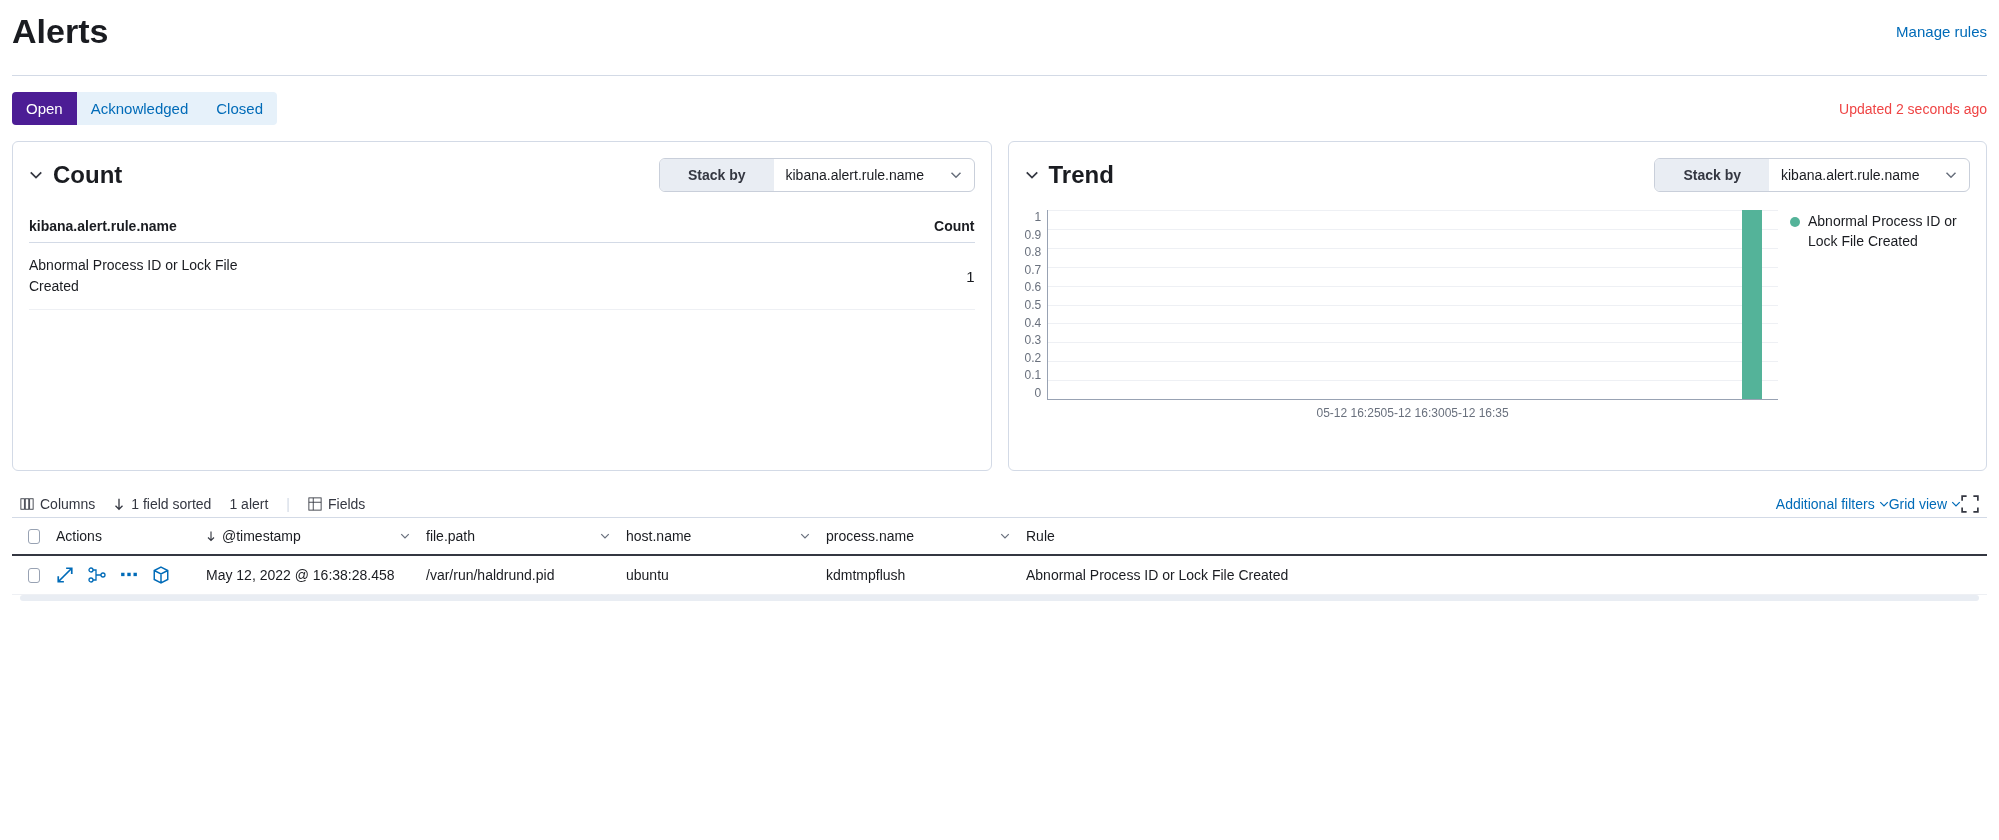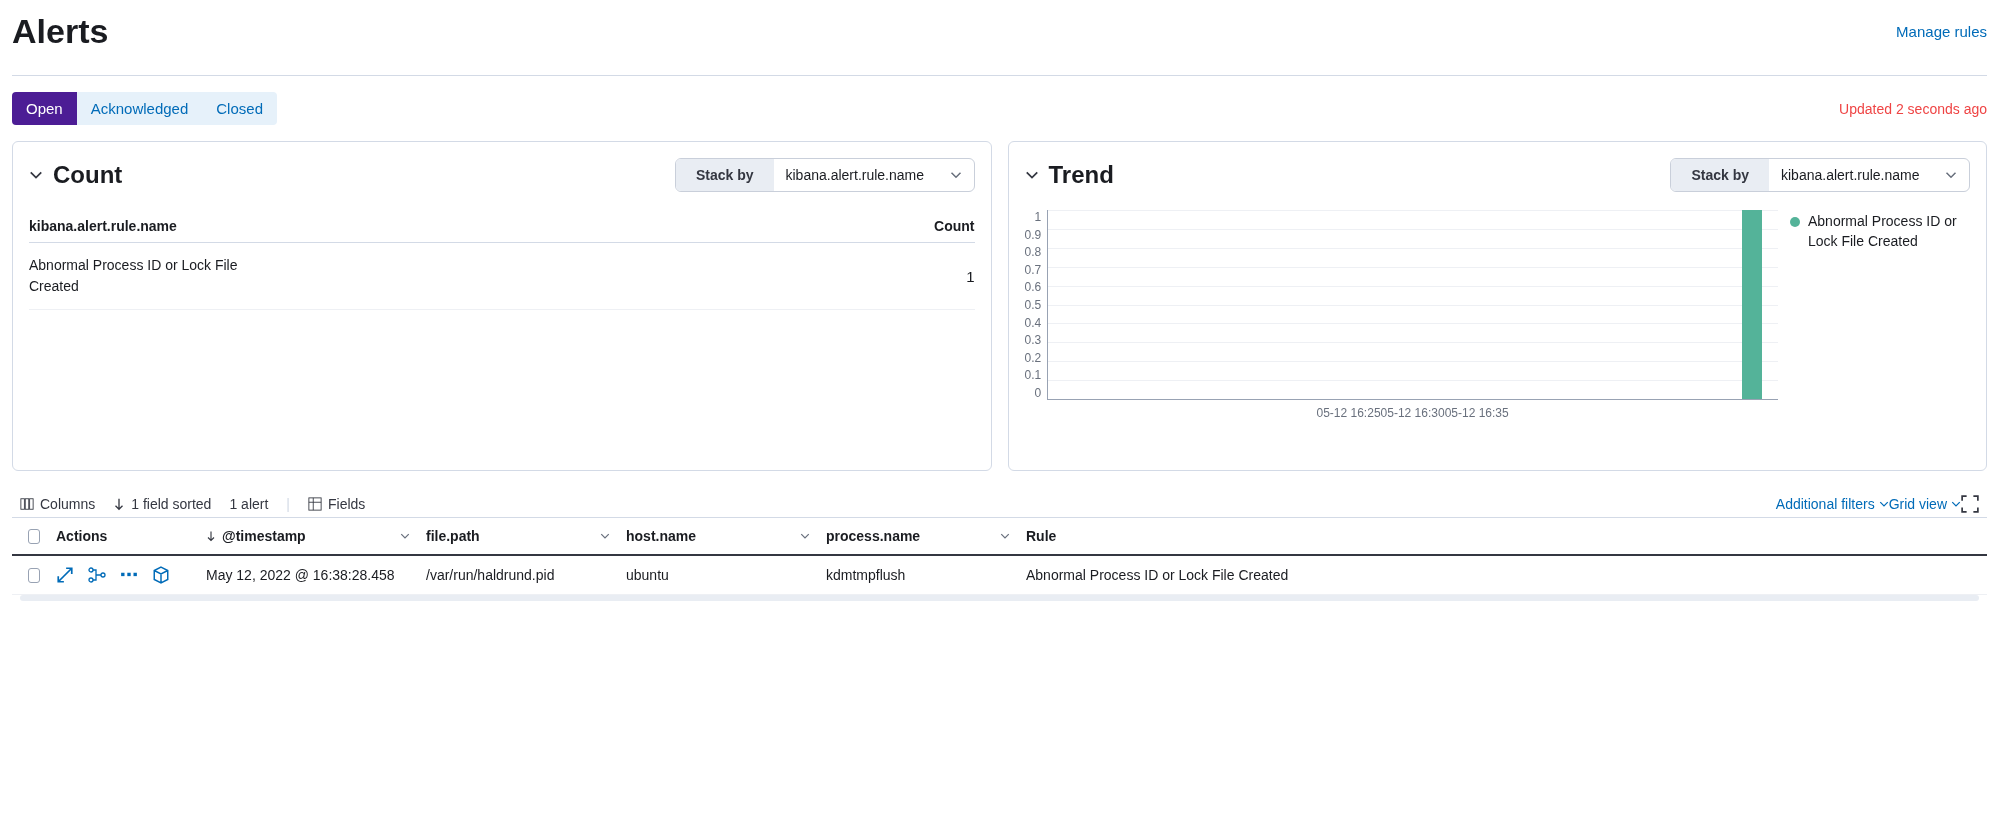--- a/index.html
+++ b/index.html
@@ -14,21 +14,21 @@
 .tab { padding: 8px 14px; background: #e6f1fa; color: #006bb8; cursor: pointer; font-size: 15px; }
 .tab.active { background: #4c1d95; color: #fff; }
 .updated { color: #ef4444; font-size: 14px; }
 .panels { display: flex; gap: 16px; margin-bottom: 20px; }
 .panel { flex: 1; border: 1px solid #d3dae6; border-radius: 6px; padding: 16px; min-height: 330px; }
 .panel-header { display: flex; justify-content: space-between; align-items: center; margin-bottom: 18px; }
 .panel-title-wrap { display: flex; align-items: center; gap: 10px; }
 .panel-title { font-size: 24px; font-weight: 700; }
 .chev { width: 14px; height: 14px; }
 .stackby { display: inline-flex; align-items: center; border: 1px solid #c9cfda; border-radius: 6px; overflow: hidden; }
-.stackby-label { background: #e9edf3; padding: 8px 20px; font-size: 14px; font-weight:600; color:#343741; }
+.stackby-label { background: #e9edf3; padding: 8px 28px; font-size: 14px; font-weight:600; color:#343741; }
 .stackby-select { padding: 8px 12px; min-width: 200px; display:flex; align-items:center; justify-content:space-between; gap:24px; cursor:pointer; }
 .count-table .thead { display: flex; justify-content: space-between; font-weight: 600; padding: 8px 0; border-bottom: 1px solid #d3dae6; }
 .count-table .trow { display: flex; justify-content: space-between; align-items:center; padding: 12px 0; border-bottom: 1px solid #eef0f4; }
 .count-table .trow .rn { max-width: 260px; line-height:1.5; }
 .count-table .trow .rv { font-size:15px; }
 .trend-body { display: flex; gap: 12px; }
 .chart-wrap { display:flex; }
 .y-axis { display:flex; flex-direction:column; justify-content:space-between; align-items:flex-end; font-size:12px; color:#69707d; padding-right:6px; height:190px; }
 .plot-col { flex:1; }
 .plot-area { position:relative; height:190px; border-left:1px solid #98a2b3; border-bottom:1px solid #98a2b3; }
@@ -37,21 +37,21 @@
 .x-axis { display:flex; justify-content:center; font-size:12px; color:#69707d; padding:6px 0 0 0; }
 .legend { font-size:14px; display:flex; align-items:flex-start; gap:8px; max-width:180px; line-height:1.4; padding-top:2px; }
 .legend-dot { width:10px; height:10px; border-radius:50%; background:#54b399; flex-shrink:0; margin-top:5px; }
 .toolbar { display:flex; justify-content:space-between; align-items:center; padding: 4px 8px; color:#343741; }
 .toolbar-left { display:flex; align-items:flex-start; gap:18px; }
 .toolbar-left .sep { color:#d3dae6; }
 .tb-item { display:flex; align-items:center; gap:6px; cursor:pointer; }
 .toolbar-right { display:flex; align-items:center; }
 .tb-link { color:#006bb8; cursor:pointer; display:flex; align-items:center; gap:4px; }
 .grid { width:100%; }
-.grid-head { display:flex; align-items:center; border-top:1px solid #d3dae6; border-bottom:2px solid #343741; padding:0 8px; font-weight:700; }
+.grid-head { display:flex; align-items:center; border-top:1px solid #d3dae6; border-bottom:2px solid #343741; padding:0 8px; font-weight:400; }
 .grid-head .cell, .grid-row .cell { padding:10px 8px; display:flex; align-items:center; gap:6px; }
 .grid-row { display:flex; align-items:center; border-bottom:1px solid #eef0f4; padding:0 8px;text-align:center; }
 .c-check { width:28px; }
 .c-actions { width:150px; }
 .c-ts { width:220px; }
 .c-fp { width:200px; }
 .c-hn { width:200px; }
 .c-pn { width:200px; }
 .c-rule { flex:1; }
 .checkbox { width:15px; height:15px; border:1px solid #98a2b3; border-radius:3px; background:#fff; cursor:pointer; }

